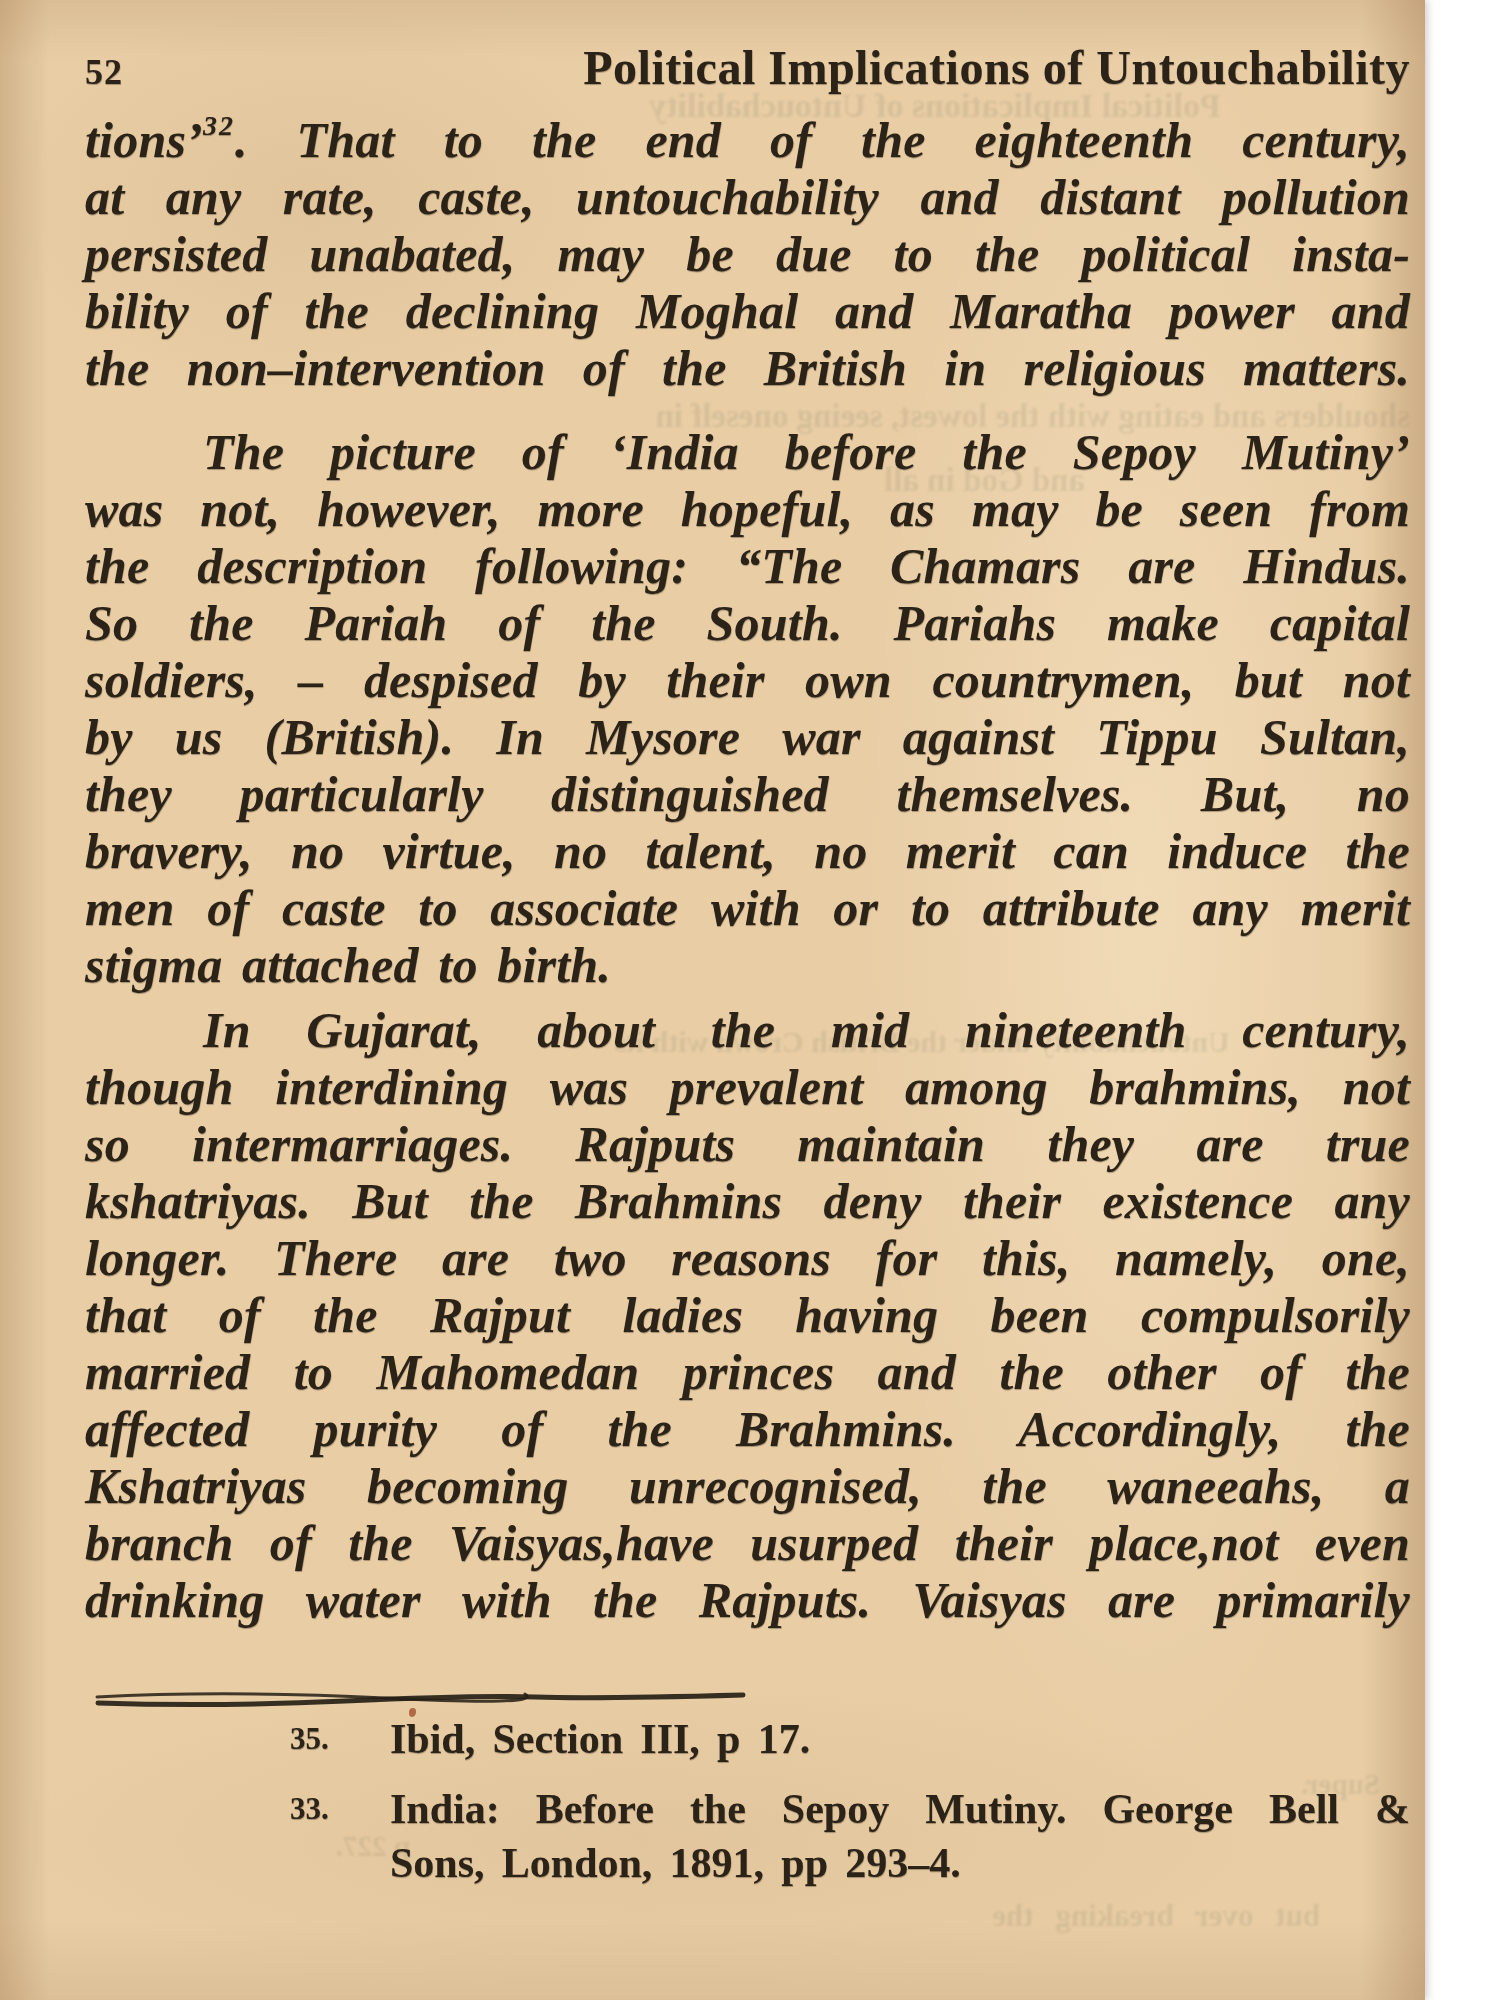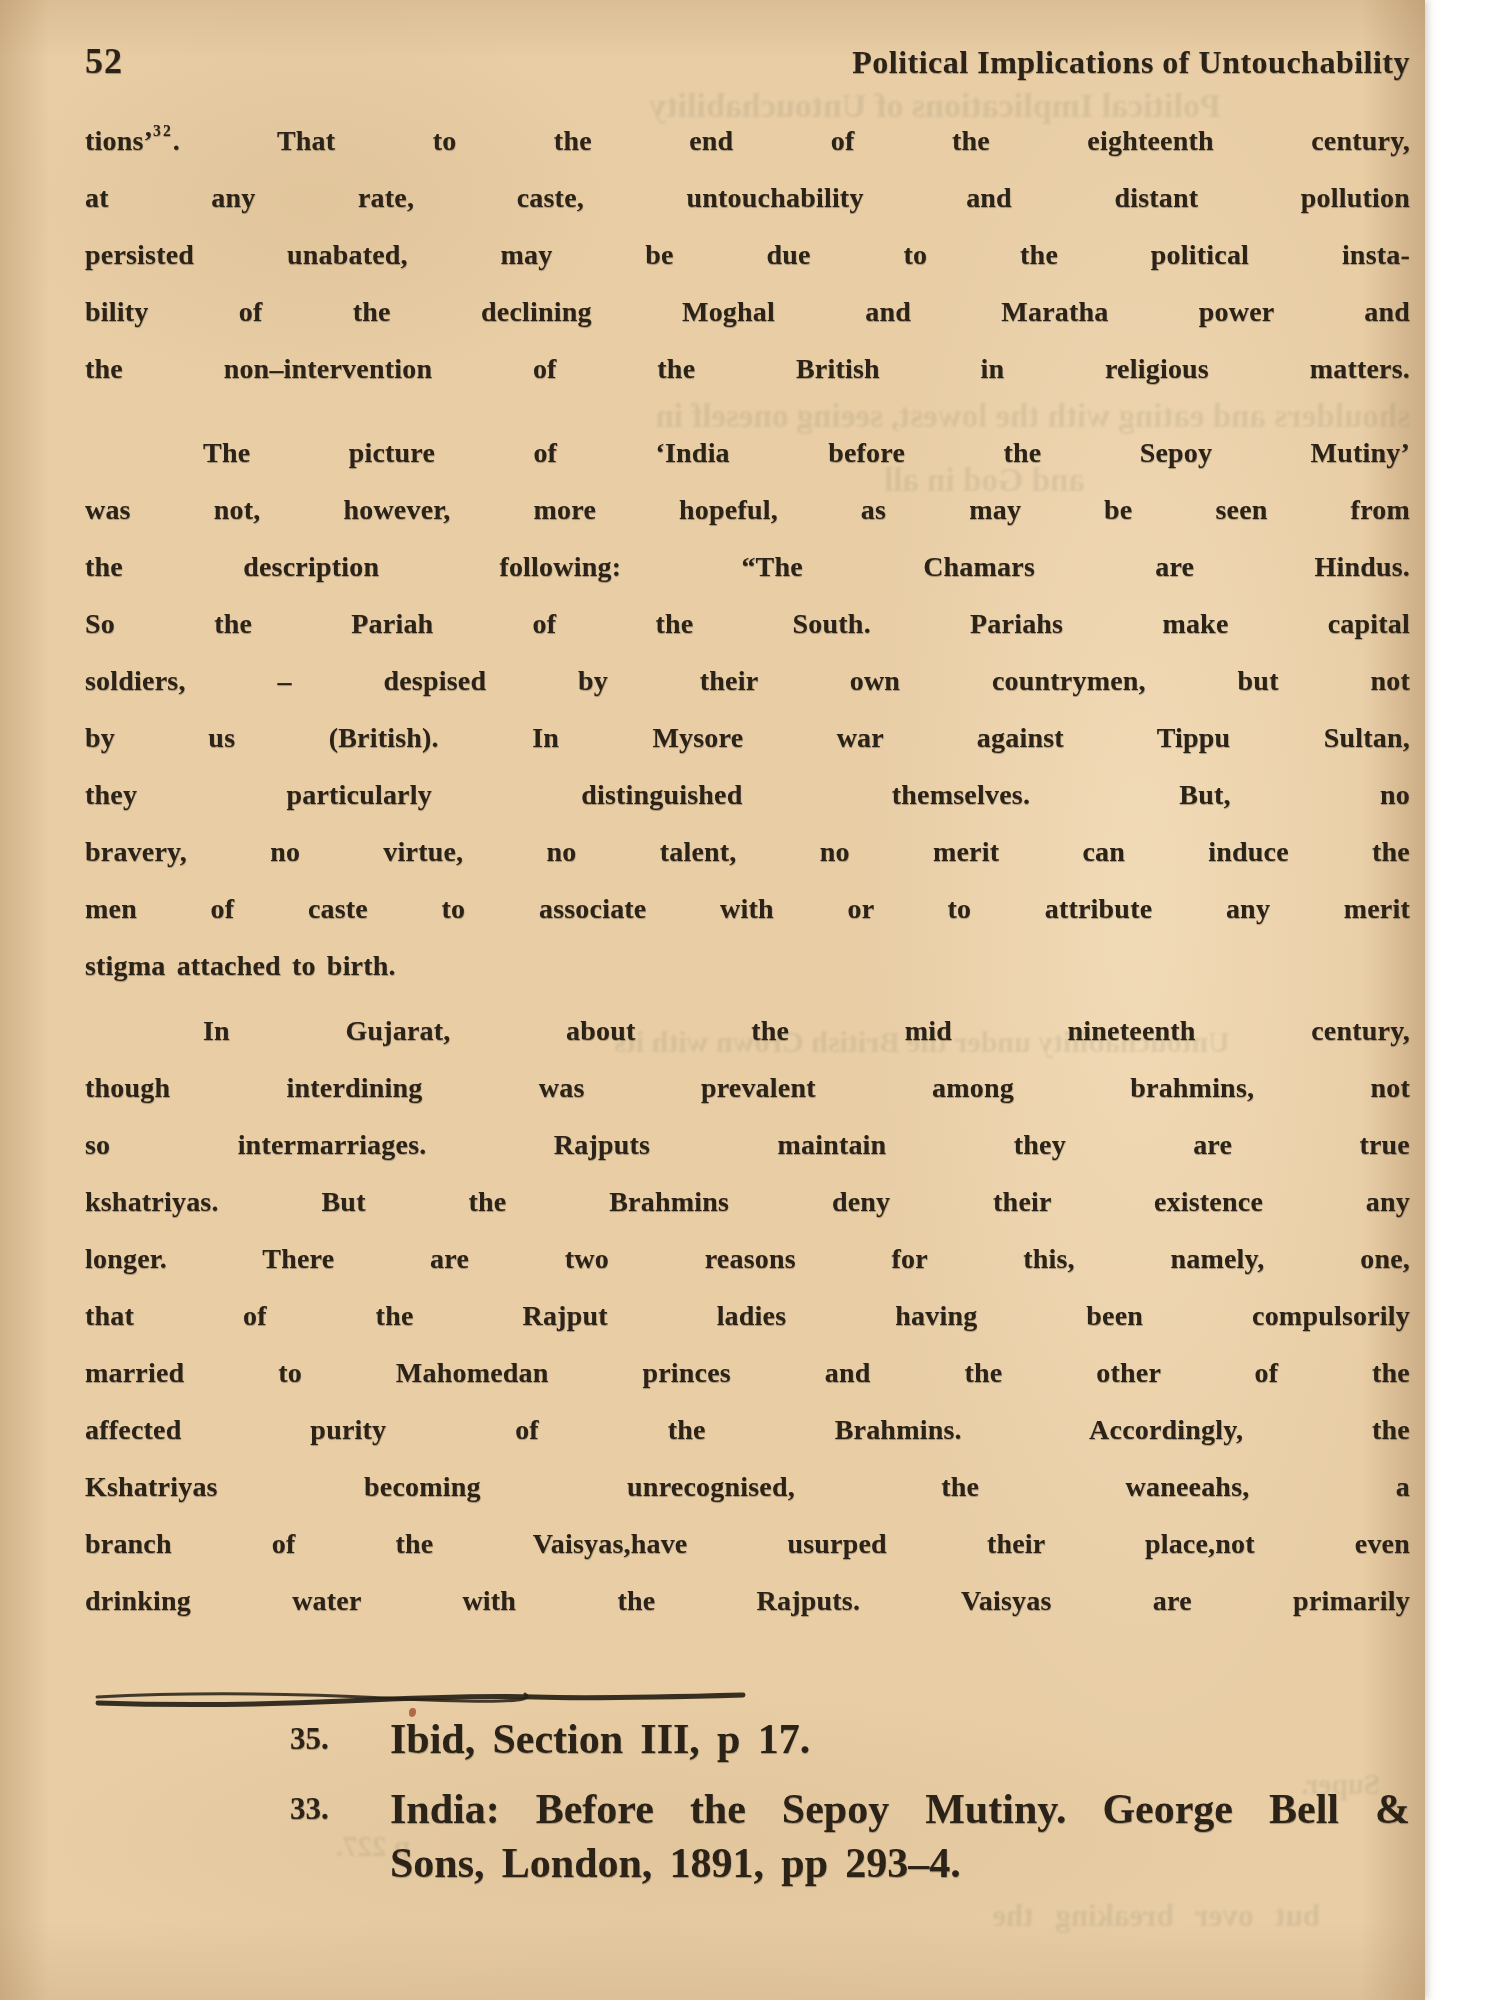--- a/index.html
+++ b/index.html
@@ -21,30 +21,31 @@
     box-shadow:2px 0 8px rgba(60,40,20,.25);
     color:#2b2218;
   }
   .ink{color:#2b2218;text-shadow:0.4px 0.6px 0.7px rgba(43,34,24,.35);}
   .header{
     position:absolute;top:40px;left:85px;width:1325px;
     display:flex;justify-content:space-between;align-items:baseline;
     font-weight:bold;
   }
   .pagenum{font-size:36px;letter-spacing:1px;}
-  .runtitle{font-size:32px;letter-spacing:0.5px;text-align:right;}
+  .runtitle{font-size:48px;letter-spacing:0.5px;text-align:right;}
   .para{position:absolute;left:85px;width:1325px;font-weight:bold;}
   .para1{top:112px;}
   .para2{top:424px;}
   .para3{top:1002px;}
   .bodyline{
-    font-size:28px;line-height:57px;height:57px;
+    font-size:50px;line-height:57px;height:57px;
     word-spacing:0.14em;letter-spacing:0.2px;
     text-align:justify;text-align-last:justify;
     white-space:normal;
+    font-style:italic;
   }
   .line-last{text-align-last:left;}
   .line-indent{text-indent:118px;}
   sup{font-size:0.56em;line-height:0;position:relative;top:-4px;vertical-align:super;letter-spacing:2px;}
   .fnrule{position:absolute;top:1686px;left:95px;}
   .footnote{position:absolute;left:290px;width:1120px;display:flex;font-weight:bold;}
   .fn32{top:1712px;}
   .fn33{top:1782px;}
   .fn-num{width:100px;flex:0 0 100px;font-size:31px;line-height:54px;}
   .fn-text{flex:1;}

